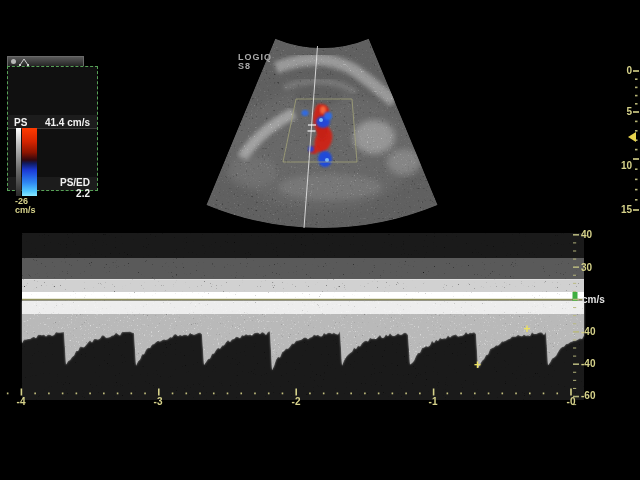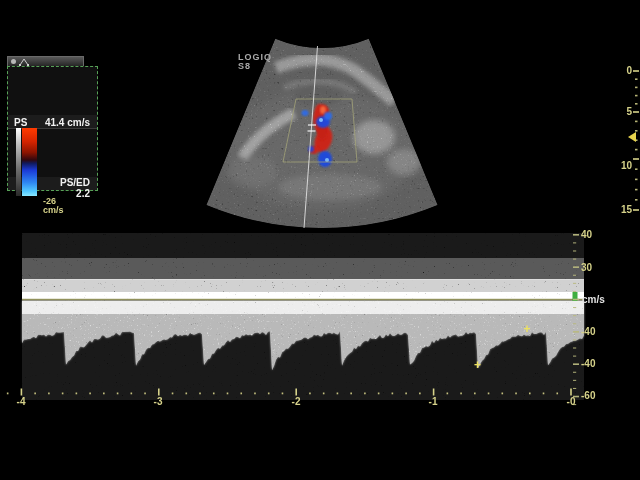--- a/index.html
+++ b/index.html
@@ -13,21 +13,21 @@
   .dot-icon{width:5px;height:5px;border-radius:50%;background:#b9b9b9;}
   #results-box{border:1px dashed #57a257;background:#101010;}
   .mrow{display:flex;justify-content:space-between;align-items:flex-end;height:13px;
     background:#1c1c1c;border-bottom:1px solid #3a3a3a;padding:0 7px 0 6px;
     color:#f2f2f2;font-size:10px;font-weight:bold;white-space:nowrap;margin-top:48px;}
   .mrow:last-child{border-bottom:none;flex-direction:column;}
   
   #colorbar{left:16px;top:128px;display:flex;gap:1px;}
   #graybar{width:5px;height:68px;background:linear-gradient(#ffffff,#bdbdbd 25%,#6f6f6f 60%,#2a2a2a);}
   #huebar{width:15px;height:68px;background:linear-gradient(#ff3b00,#d42400 20%,#8c1400 36%,#30070e 47%,#101a5e 52%,#1b3ad6 62%,#2e86f2 80%,#52c9ff 93%,#8ae9ff);}
-  #colorbar-label{left:15px;top:197px;color:#d6d28a;font-size:9px;font-weight:bold;line-height:9px;margin-left:28px;}
+  #colorbar-label{left:15px;top:197px;color:#d6d28a;font-size:9px;font-weight:bold;line-height:9px;}
   
   #logo{left:238px;top:53px;width:64px;color:#a9a9a9;font-size:9px;
         font-weight:bold;letter-spacing:1px;line-height:9px;}
   
   .ylab{color:#d6d28a;font-size:10px;font-weight:bold;}
   .vlab{left:581px;width:36px;}
   .tlab{top:396px;width:28px;text-align:center;}
   .dlab{left:610px;width:22px;text-align:right;}
   #cms-label{left:582px;top:294px;color:#e3e3e3;font-size:10px;font-weight:bold;}
   .caliper{color:#ede261;font-size:12px;font-weight:bold;line-height:12px;width:10px;text-align:center;}

